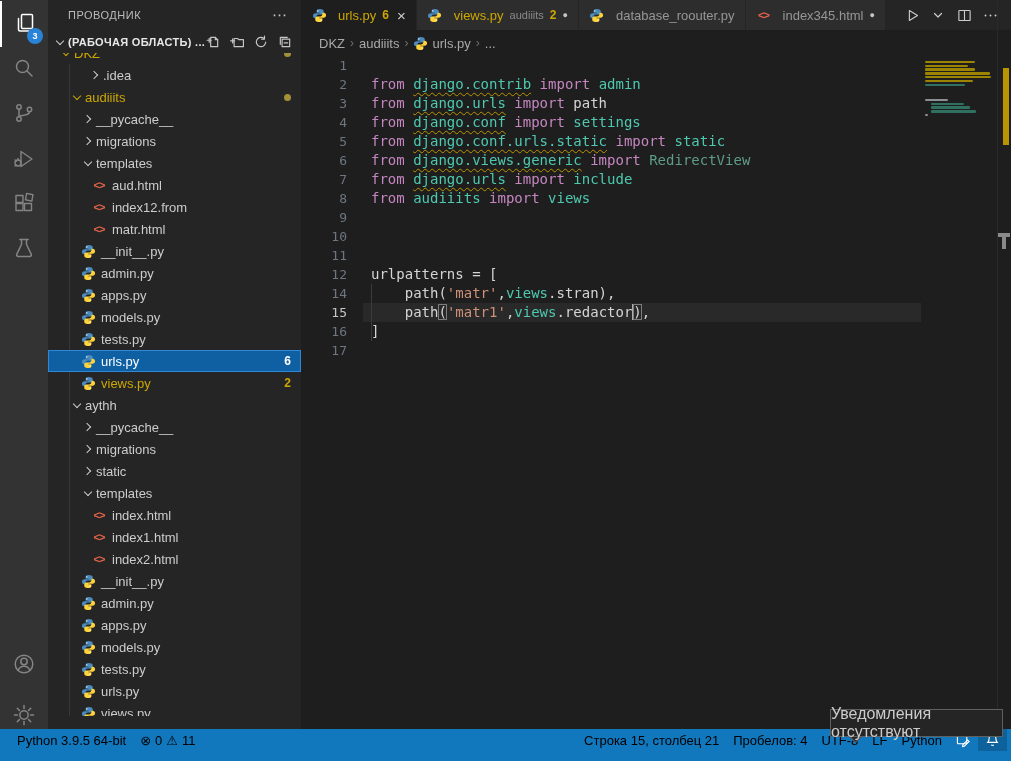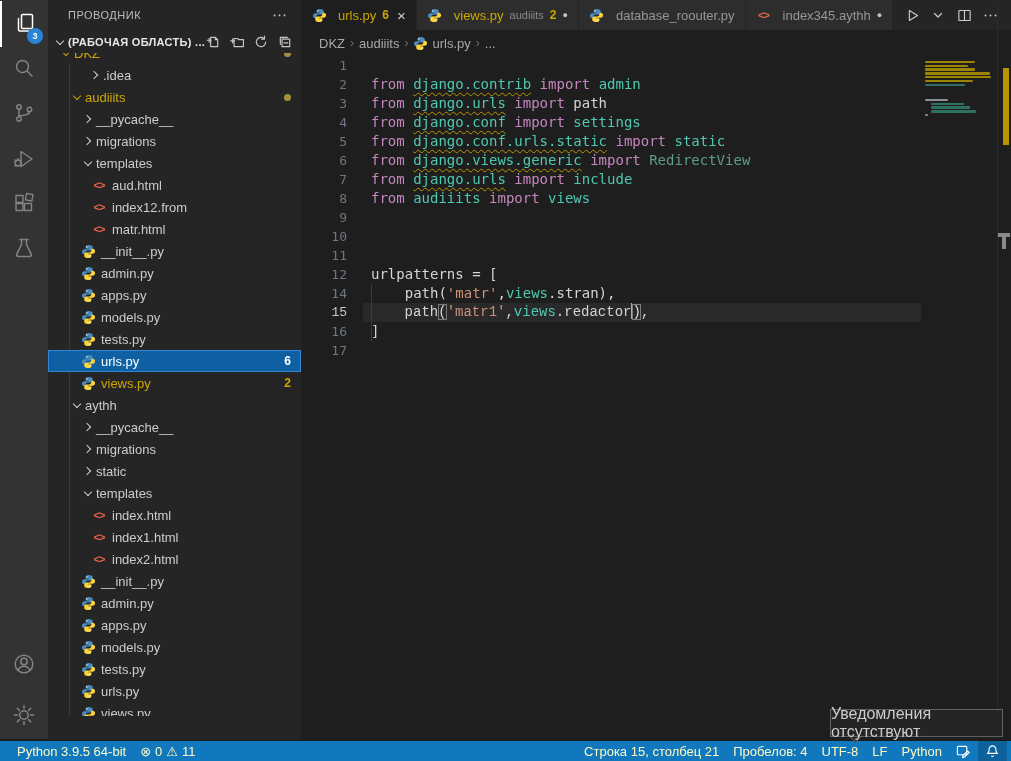--- a/index.html
+++ b/index.html
@@ -62,38 +62,38 @@
   .tab-actions svg { stroke:#cccccc; }
   .breadcrumb { position:absolute; top:30px; left:0; right:0; height:26px; display:flex; align-items:center; gap:4px; padding-left:18px; color:#a9a9a9; font-size:13px; background:#1e1e1e; }
   .bc-sep { color:#6e6e6e; font-size:12px; padding:0 1px; }
   .bc-item { cursor:pointer; }
   .bc-ico { display:flex; align-items:center; }
   
   .code { position:absolute; top:56px; left:0; right:90px; bottom:0; font-family:"DejaVu Sans Mono", monospace; font-size:14px; line-height:19px; }
   .code-line { height:19px; white-space:pre; display:flex; }
   .code-line .ln { display:inline-block; width:46px; text-align:right; color:#6e7681; flex:none; font-size:13px; }
   .code-line .ct { padding-left:24px; }
-  .code-line.current { background:linear-gradient(to right, transparent 62px, rgba(255,255,255,0.05) 62px);font-family:Liberation Mono, monospace; }
+  .code-line.current { background:linear-gradient(to right, transparent 62px, rgba(255,255,255,0.05) 62px); }
   .code-line.current .ln { color:#c6c6c6; }
   .sq { text-decoration:underline; text-decoration-style:wavy; text-decoration-color:#b89500; text-decoration-thickness:1px; text-underline-offset:3px; }
   .bm { outline:1px solid #7c7c7c; outline-offset:-1px; }
   .caret { display:inline-block; width:0; border-left:1.5px solid #aeafad; height:16px; vertical-align:-3px; }
   .indent-guide { position:absolute; left:70px; width:1px; background:#3b3b3b; }
   
   .minimap { position:absolute; top:57px; right:18px; width:68px; height:660px; cursor:pointer; }
   .mm-bar { position:absolute; height:2.4px; border-radius:1px; }
   .overview { position:absolute; top:0; right:0; width:14px; height:739px; border-left:1px solid #2a2a2a; cursor:pointer; }
   .ov-warn { position:absolute; right:2px; top:68px; width:6px; height:77px; background:#b89500; }
   .ov-t1 { position:absolute; right:1px; top:233px; width:12px; height:4px; background:#8a8a8a; }
   .ov-t2 { position:absolute; right:5px; top:237px; width:4px; height:12px; background:#8a8a8a; }
   
   .toast { position:absolute; left:830px; top:709px; width:173px; height:28px; background:#252526; border:1px solid #606060; color:#cccccc; display:flex; align-items:center; justify-content:center; font-size:16px; z-index:20; }
   .toast-pointer { position:absolute; left:851px; top:732px; width:9px; height:9px; background:#252526; border-right:1px solid #606060; border-bottom:1px solid #606060; transform:rotate(45deg); z-index:19; }
   
-  .status-bar { position:absolute; left:0; bottom:0; width:1011px; height:20px; background:#1178be; color:#fef9c3; display:flex; align-items:center; font-size:13px; z-index:10; }
+  .status-bar { position:absolute; left:0; bottom:0; width:1011px; height:32px; background:#1178be; color:#000000; display:flex; align-items:flex-start; font-size:13px; z-index:10; }
   .sb-item { display:flex; align-items:center; gap:4px; padding:0 7px; height:22px; cursor:pointer; white-space:nowrap; }
   .sb-left { display:flex; align-items:center; padding-left:10px; }
   .sb-right { margin-left:auto; display:flex; align-items:center; padding-right:4px; }
   .sb-ico { font-size:13px; }
   .sb-item svg { stroke:#ffffff; }
   .sb-bell { background:rgba(0,0,0,0.18); }
 </style>
 </head>
 <body>
 
@@ -477,21 +477,21 @@
               <path fill="#ffd43b" d="M8.1 15c1.8 0 3-.8 3-2.2V11H7.8v-.6h4.6c1.5 0 2.6-1 2.6-2.6 0-1.6-1-2.7-2.4-2.7h-1.5v1.6c0 1.3-1.1 2.3-2.4 2.3H5.5c-1.1 0-2 .9-2 2v1.8C3.5 14.2 5.5 15 8.1 15z"></path>
               <circle fill="#fff" cx="9.8" cy="12.9" r=".7"></circle>
             </svg>
           </span>
           <span class="t-label">database_roouter.py</span>
         </div>
         <div class="tab">
           <span class="file-ico">
             <span class="html-glyph">&lt;&gt;</span>
           </span>
-          <span class="t-label">index345.aythh</span>
+          <span class="t-label">index345.html</span>
           <span class="t-dirty">●</span>
         </div>
         <div class="tab-actions">
           <span class="act">
             <span style="display:flex;color:#cccccc">
               <svg width="15" height="15" viewBox="0 0 24 24" fill="none" stroke-width="1.8" stroke-linecap="round" stroke-linejoin="round">
                 <path d="M7 4l13 8-13 8z"></path>
               </svg>
             </span>
           </span>

